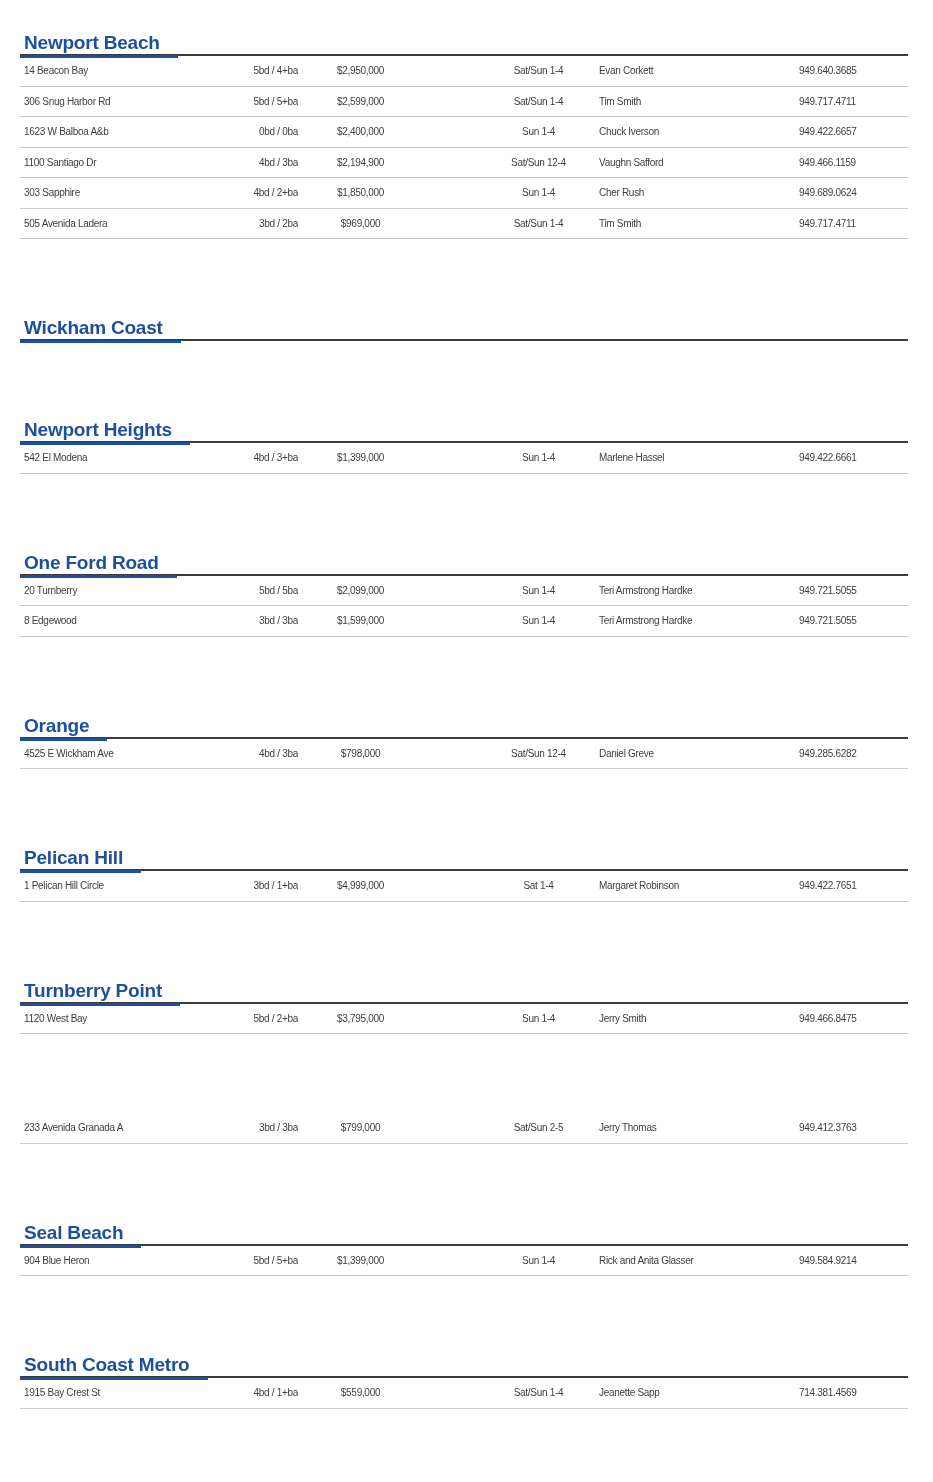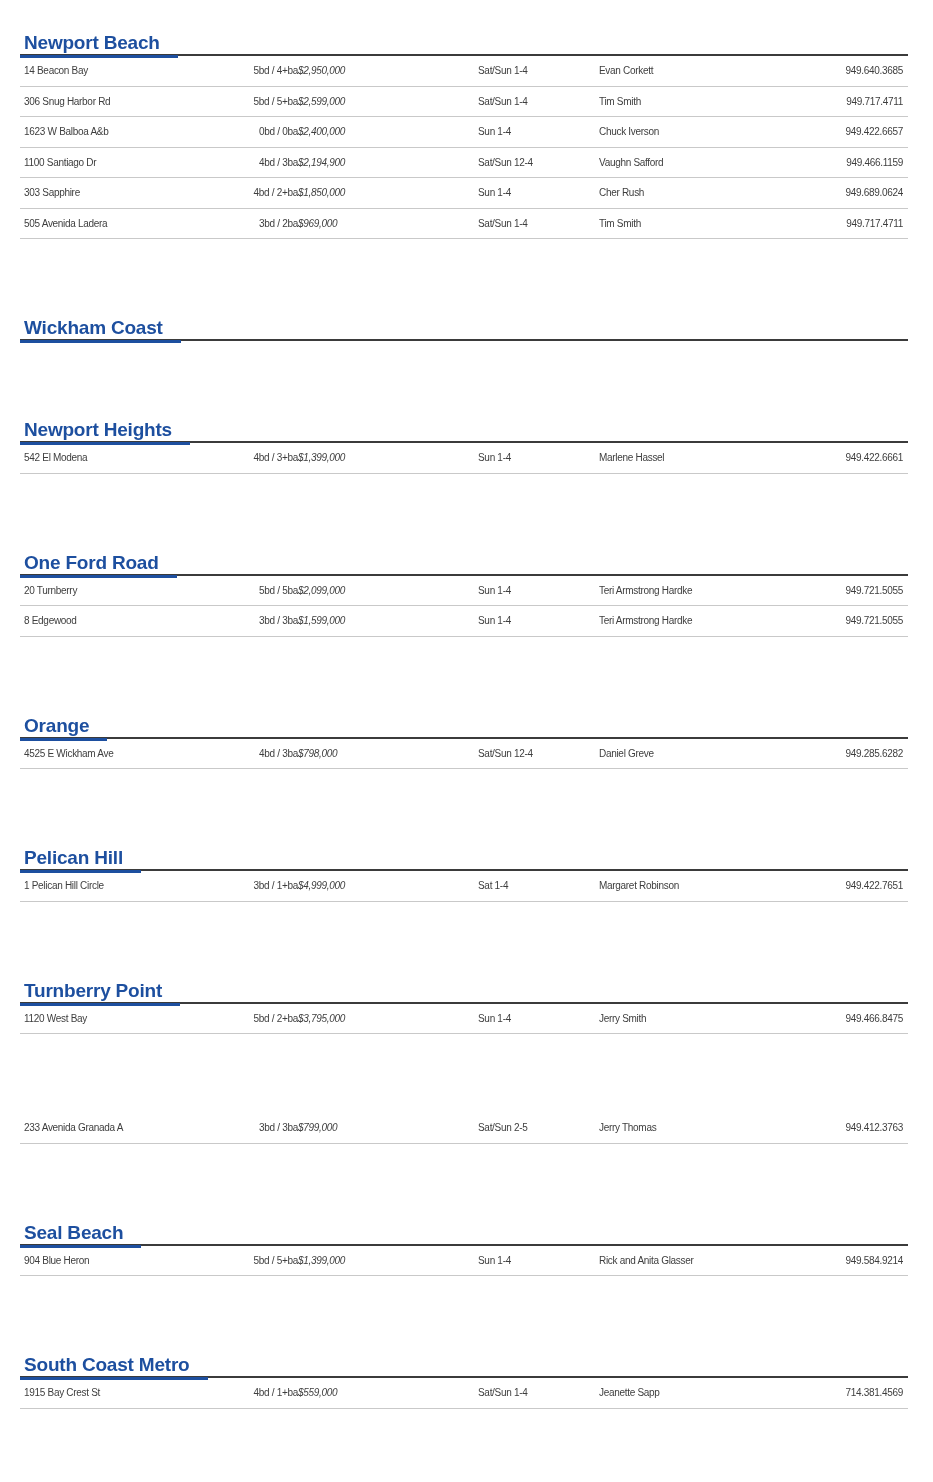--- a/index.html
+++ b/index.html
@@ -56,24 +56,24 @@
     height: 30.5px;
     border-bottom: 1px solid var(--divider-color, #c9c9c9);
     font-size: 10px;
     letter-spacing: -0.3px;
     white-space: nowrap;
     padding-right: 5px;
   }
   .c { overflow: hidden; }
   .c-address { text-align: left; padding-left: 4px; }
   .c-bedbath { text-align: right; }
-  .c-price   { text-align: left; font-style: italic; }
-  .c-time    { text-align: left; padding-left: 55px; }
+  .c-price   { text-align: center; }
+  .c-time    { text-align: center; padding-left: 55px; }
   .c-agent   { text-align: left; }
-  .c-phone   { text-align: right; }
+  .c-phone   { }
 </style>
 </head>
 <body>
 
 <div class="page">
   <section class="section">
     <div class="section-header">
       <span class="section-title">Newport Beach</span>
     </div>
     <div class="rows">

